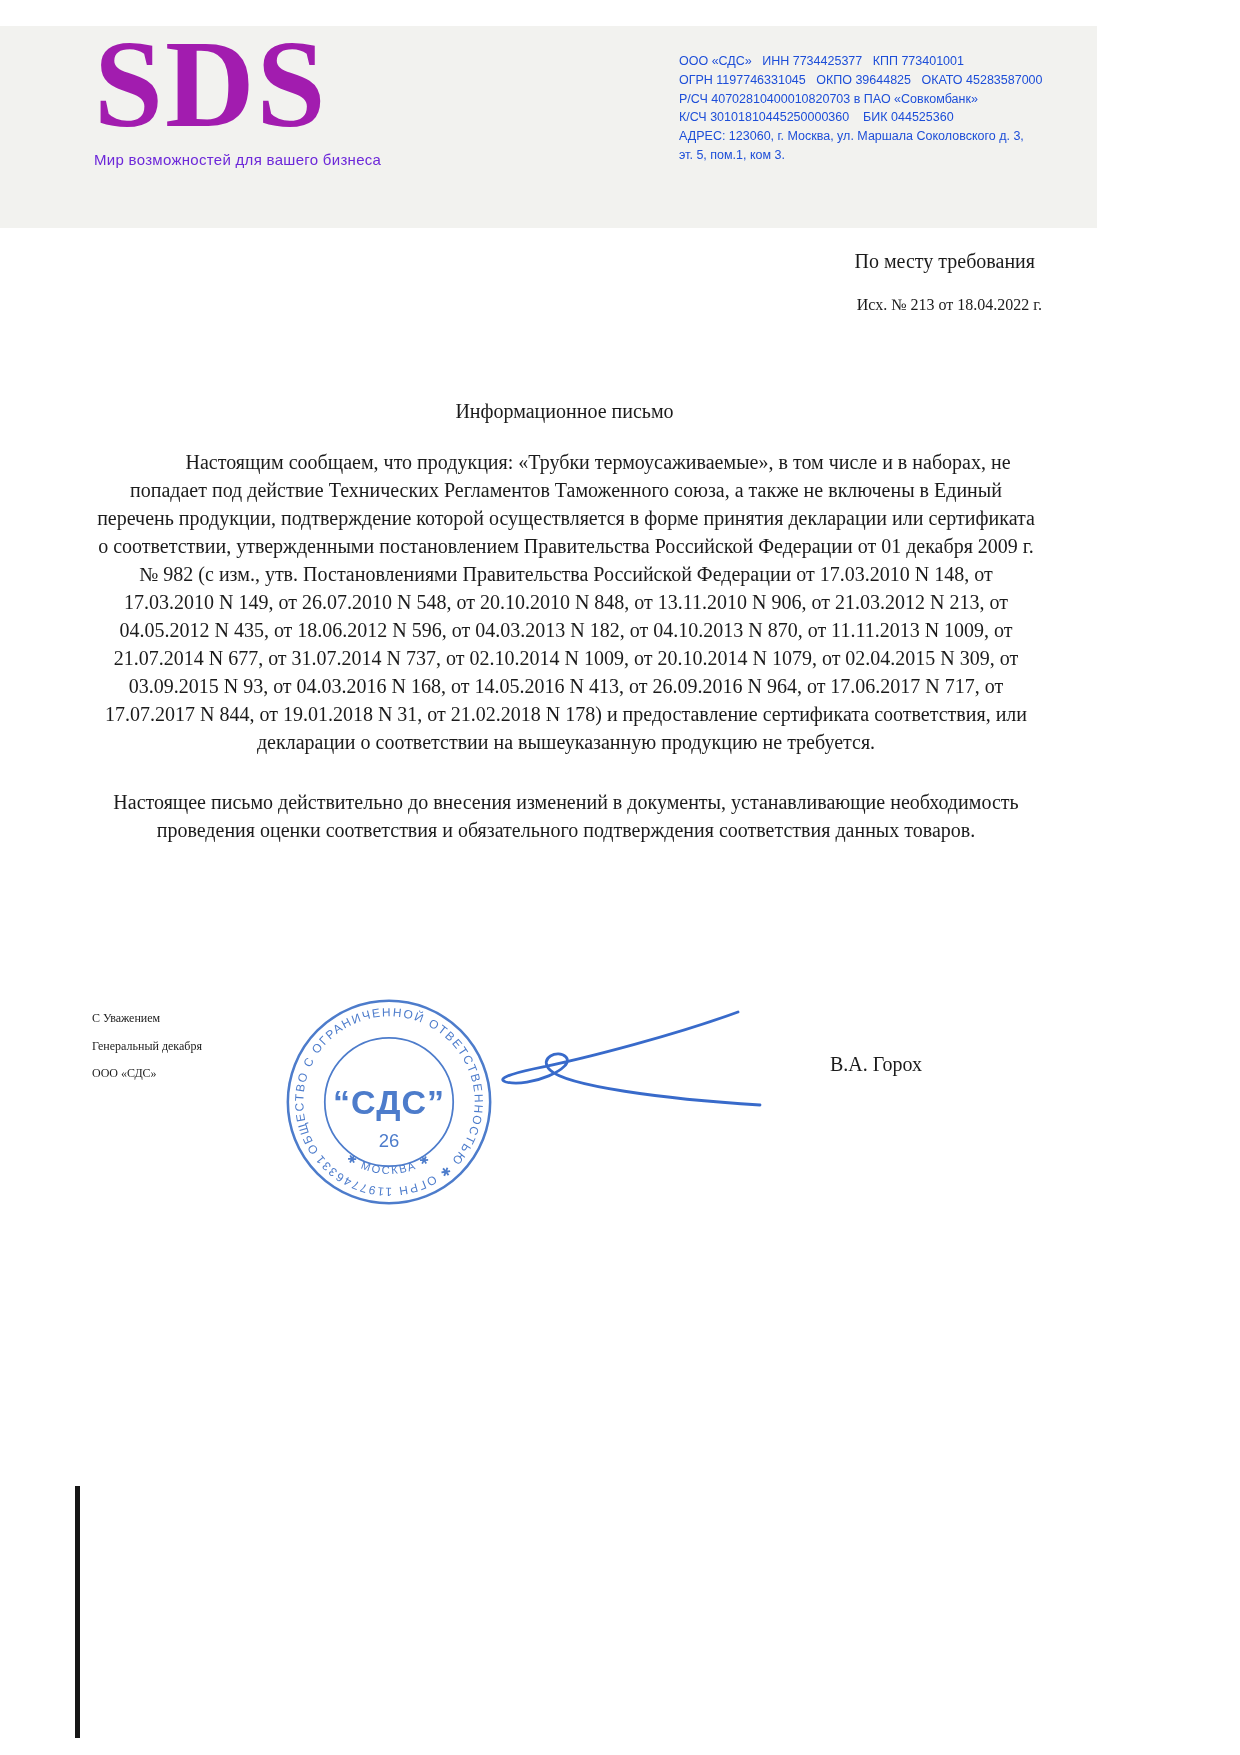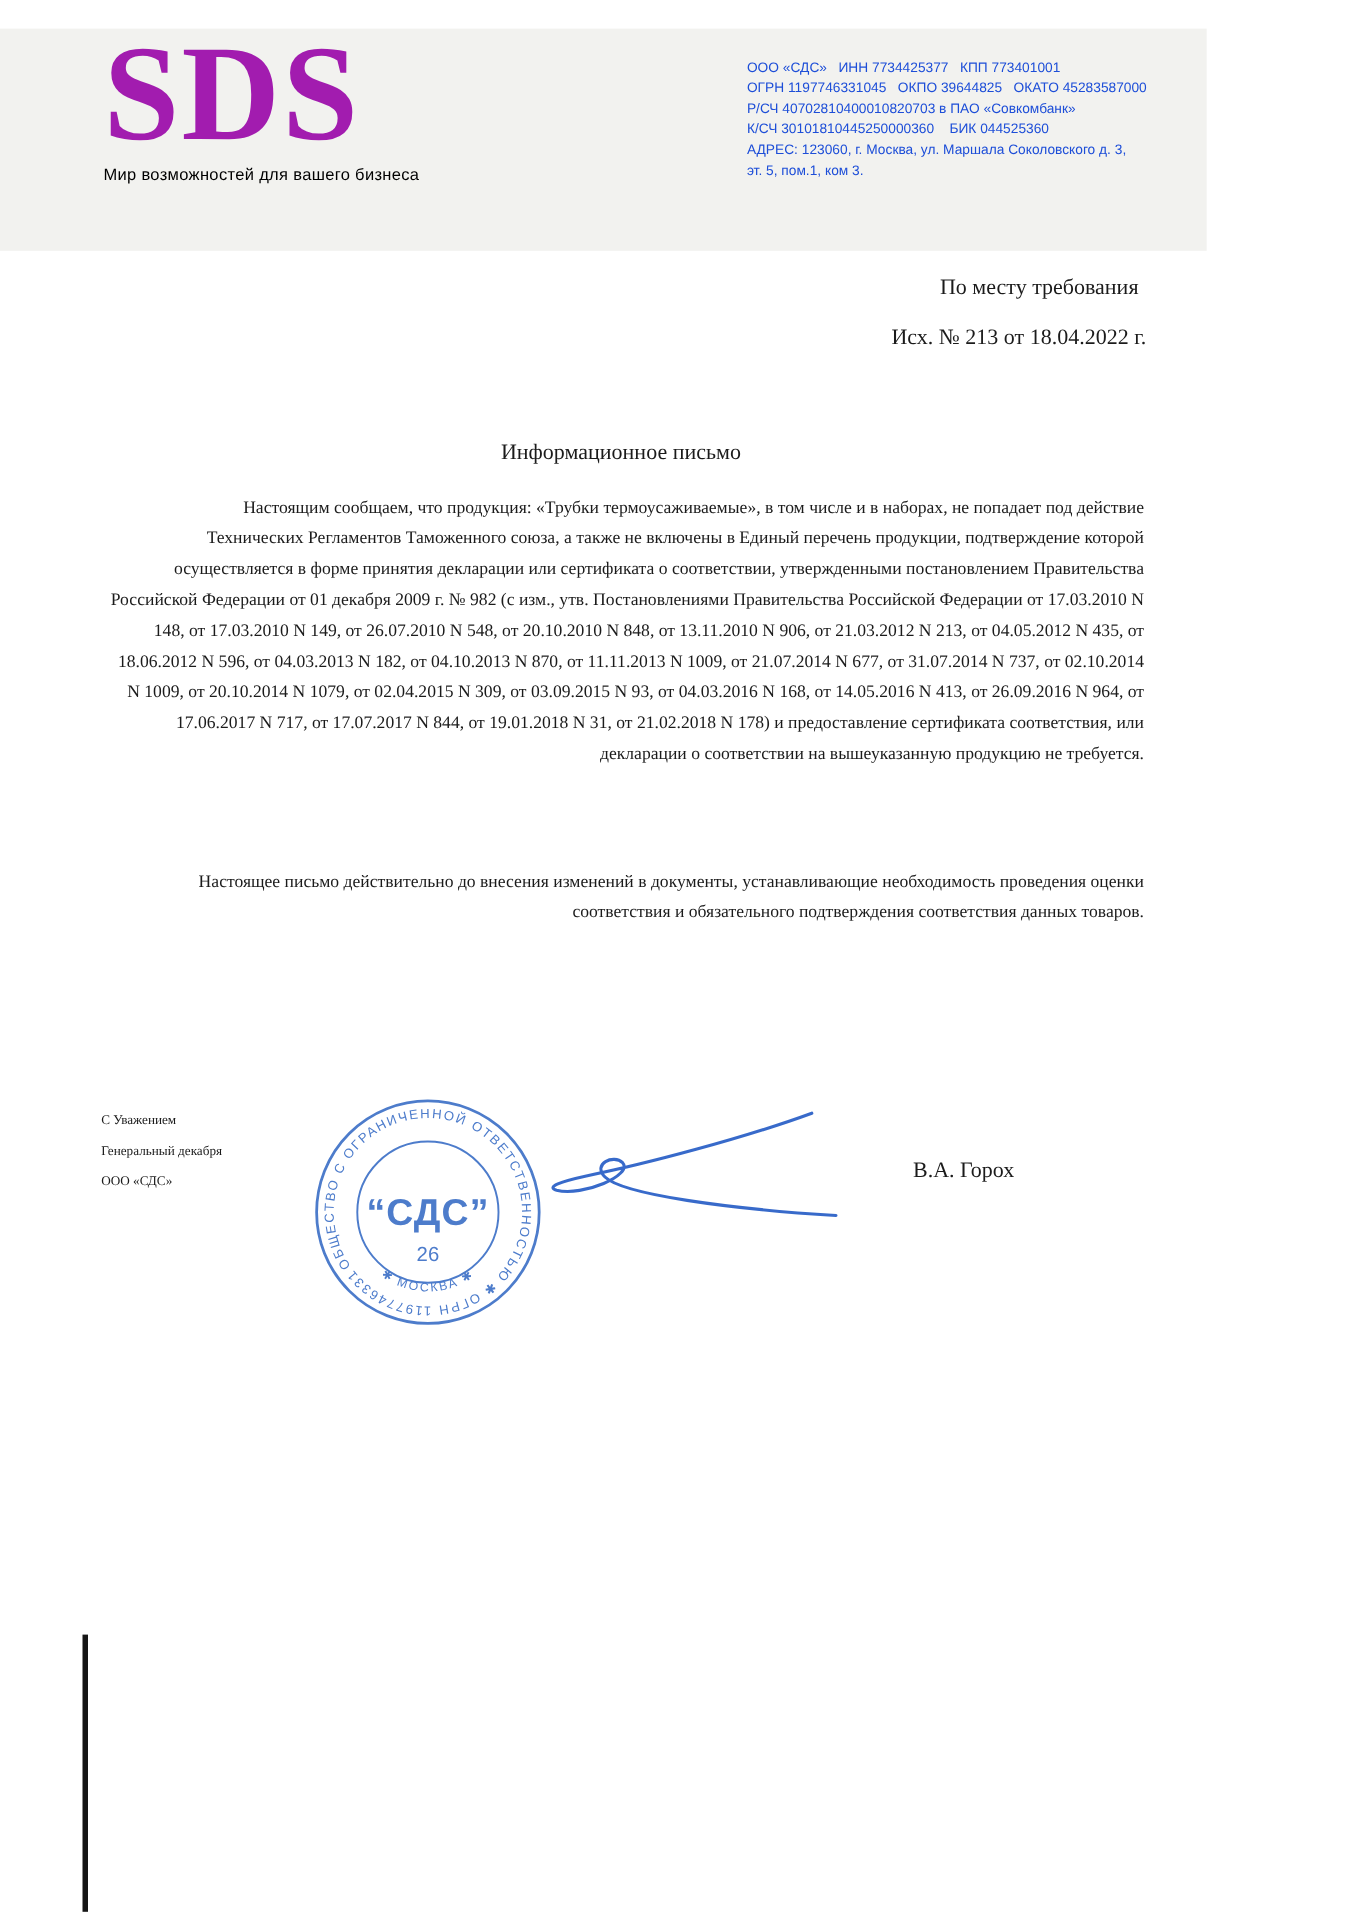--- a/index.html
+++ b/index.html
@@ -13,32 +13,32 @@
     position:absolute; left:0; top:26px; width:1097px; height:202px;
     background:#f2f2ef;
   }
   .logo-block { position:absolute; left:94px; top:24px; }
   .logo-text {
     font-family:Liberation Serif, serif; font-weight:900;
     font-size:124px; line-height:0.98; letter-spacing:2px; color:#a21caf;
   }
   .tagline {
     margin-top:5px; font-family:"Liberation Sans", sans-serif;
-    font-size:15px; color:#000000; letter-spacing:0.3px;
+    font-size:15px; color:#6d28d9; letter-spacing:0.3px;
   }
   .company-details {
     position:absolute; left:679px; top:52px;
     font-family:"Liberation Sans", sans-serif; font-size:12.5px;
     line-height:1.5; color:#1d4ed8;
   }
   .company-details div { white-space:pre-wrap; }
   .recipient { position:absolute; right:205px; top:250px; font-size:20px; }
-  .ref-number { position:absolute; right:198px; top:296px; font-size:20px; }
+  .ref-number { position:absolute; right:198px; top:296px; font-size:16px; }
   .doc-title { position:absolute; left:92px; width:945px; top:400px; text-align:center; font-size:20px; }
-  .para { position:absolute; left:92px; width:948px; font-size:16px; line-height:28px; text-align:right; }
+  .para { position:absolute; left:92px; width:948px; font-size:20px; line-height:28px; text-align:center; }
   .para1 { top:448px; text-indent:64px; }
   .para2 { top:788px; }
   .closing { position:absolute; left:92px; top:1005px; font-size:12px; line-height:27.5px; }
   .signer { position:absolute; left:830px; top:1053px; font-size:20px;text-align:center; }
   .stamp { position:absolute; left:282px; top:995px; opacity:0.9; }
   .signature-strokes { position:absolute; left:438px; top:998px; opacity:0.95; }
   .artifact {
     position:absolute; left:75px; top:1486px; width:5px; height:252px;
     background:#161616;
   }

